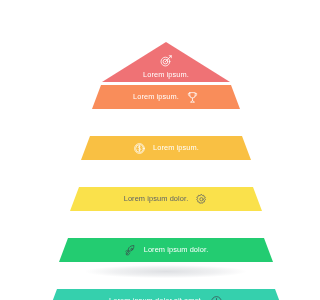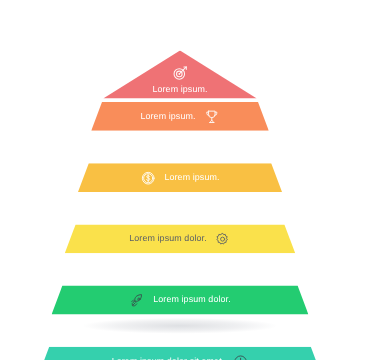--- a/index.html
+++ b/index.html
@@ -2,21 +2,21 @@
 <html><head>
 <meta charset="utf-8">
 <style>
   html,body{margin:0;padding:0;}
   body{
     width:300px;height:300px;
     background:#ffffff;
     font-family:"Liberation Sans","DejaVu Sans",sans-serif;
     overflow:hidden;
   }
-  #stage{position:relative;width:300px;height:300px;}
+  #stage{position:relative;width:300px;height:300px;margin-left:16px;}
 
   .base-shadow{
     position:absolute;
     left:50%;transform:translateX(-50%);
     bottom:22px;
     width:160px;height:13px;
     background:radial-gradient(ellipse at center,rgba(60,70,90,0.17) 0%,rgba(60,70,90,0.08) 45%,rgba(255,255,255,0) 72%);
     pointer-events:none;
   }
 

